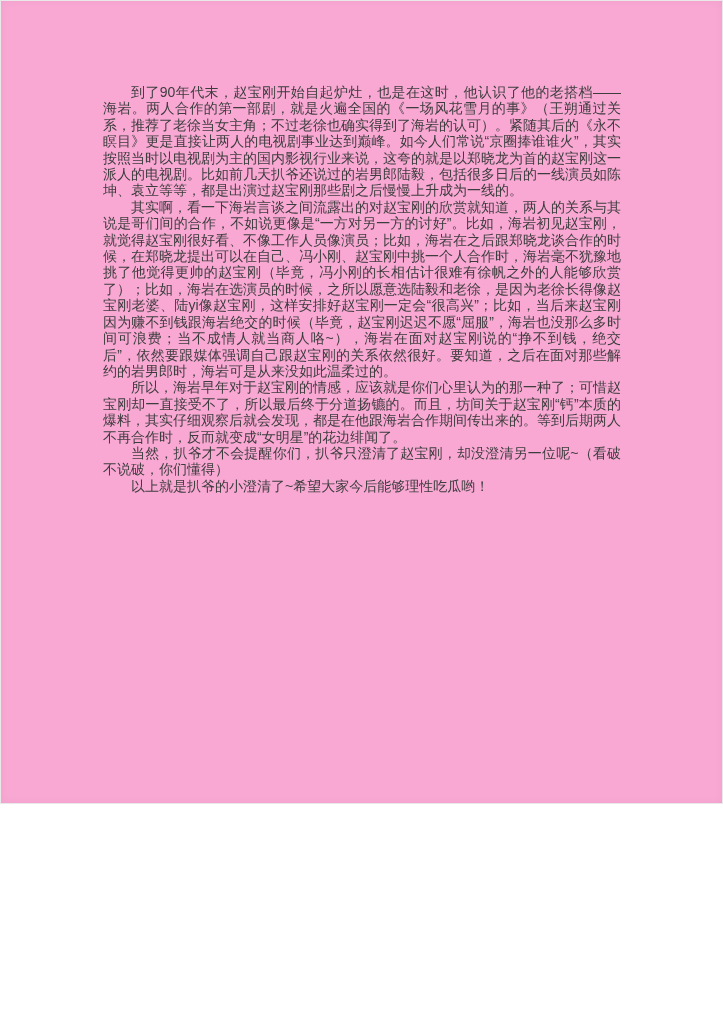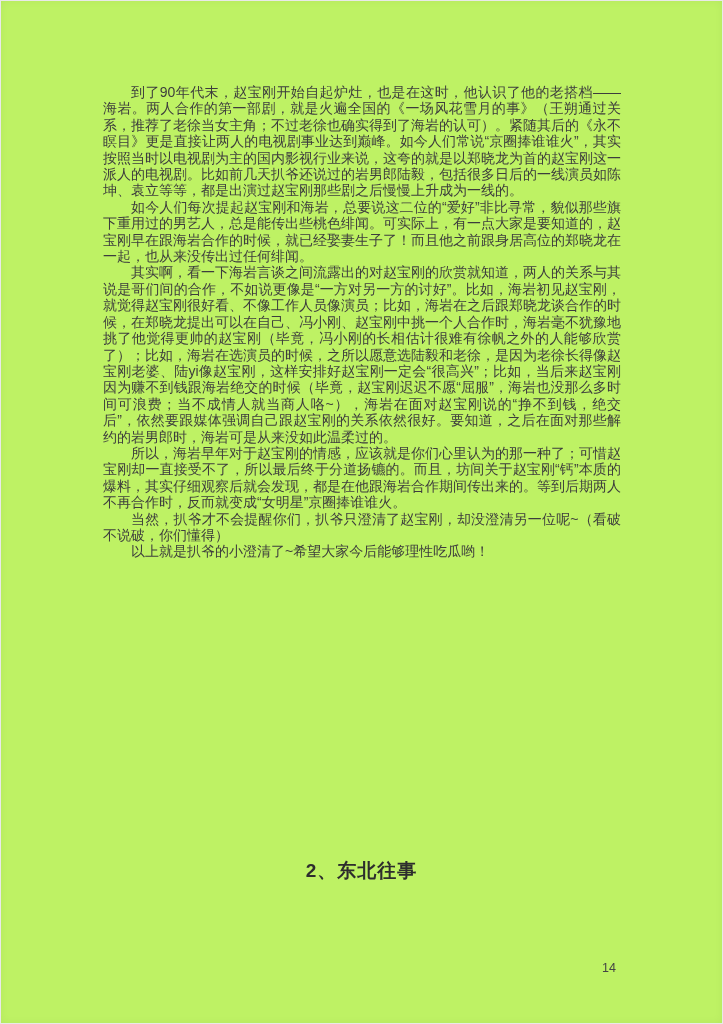--- a/index.html
+++ b/index.html
@@ -3,22 +3,22 @@
 <meta charset="utf-8">
 <style>
   html, body {
     margin: 0;
     padding: 0;
     background: #ffffff;
   }
   .page {
     position: relative;
     width: 723px;
-    height: 1024px;
-    background: #bef264;
+    height: 804px;
+    background: #f9a8d4;
     overflow: hidden;
     font-family: "Liberation Sans", sans-serif;
     box-shadow: inset 0 0 0 1px #e9e9e9, inset 0 0 10px rgba(0,0,0,0.06);
   }
   .content {
     position: absolute;
     left: 103px;
     top: 84px;
     width: 518px;
     color: #3d3d3d;
@@ -54,23 +54,22 @@
     color: #454545;
     margin-top: 31px;
   }
 </style>
 </head>
 <body>
 
 <div class="page">
   <div class="content">
     <p class="para">到了90年代末，赵宝刚开始自起炉灶，也是在这时，他认识了他的老搭档——海岩。两人合作的第一部剧，就是火遍全国的《一场风花雪月的事》（王朔通过关系，推荐了老徐当女主角；不过老徐也确实得到了海岩的认可）。紧随其后的《永不瞑目》更是直接让两人的电视剧事业达到巅峰。如今人们常说“京圈捧谁谁火”，其实按照当时以电视剧为主的国内影视行业来说，这夸的就是以郑晓龙为首的赵宝刚这一派人的电视剧。比如前几天扒爷还说过的岩男郎陆毅，包括很多日后的一线演员如陈坤、袁立等等，都是出演过赵宝刚那些剧之后慢慢上升成为一线的。</p>
-    <p class="para">如今人们每次提起赵宝刚和海岩，总要说这二位的“爱好”非比寻常，貌似那些旗下重用过的男艺人，总是能传出些桃色绯闻。可实际上，有一点大家是要知道的，赵宝刚早在跟海岩合作的时候，就已经娶妻生子了！而且他之前跟身居高位的郑晓龙在一起，也从来没传出过任何绯闻。</p>
     <p class="para">其实啊，看一下海岩言谈之间流露出的对赵宝刚的欣赏就知道，两人的关系与其说是哥们间的合作，不如说更像是“一方对另一方的讨好”。比如，海岩初见赵宝刚，就觉得赵宝刚很好看、不像工作人员像演员；比如，海岩在之后跟郑晓龙谈合作的时候，在郑晓龙提出可以在自己、冯小刚、赵宝刚中挑一个人合作时，海岩毫不犹豫地挑了他觉得更帅的赵宝刚（毕竟，冯小刚的长相估计很难有徐帆之外的人能够欣赏了）；比如，海岩在选演员的时候，之所以愿意选陆毅和老徐，是因为老徐长得像赵宝刚老婆、陆yi像赵宝刚，这样安排好赵宝刚一定会“很高兴”；比如，当后来赵宝刚因为赚不到钱跟海岩绝交的时候（毕竟，赵宝刚迟迟不愿“屈服”，海岩也没那么多时间可浪费；当不成情人就当商人咯~），海岩在面对赵宝刚说的“挣不到钱，绝交后”，依然要跟媒体强调自己跟赵宝刚的关系依然很好。要知道，之后在面对那些解约的岩男郎时，海岩可是从来没如此温柔过的。</p>
-    <p class="para">所以，海岩早年对于赵宝刚的情感，应该就是你们心里认为的那一种了；可惜赵宝刚却一直接受不了，所以最后终于分道扬镳的。而且，坊间关于赵宝刚“钙”本质的爆料，其实仔细观察后就会发现，都是在他跟海岩合作期间传出来的。等到后期两人不再合作时，反而就变成“女明星”京圈捧谁谁火。</p>
+    <p class="para">所以，海岩早年对于赵宝刚的情感，应该就是你们心里认为的那一种了；可惜赵宝刚却一直接受不了，所以最后终于分道扬镳的。而且，坊间关于赵宝刚“钙”本质的爆料，其实仔细观察后就会发现，都是在他跟海岩合作期间传出来的。等到后期两人不再合作时，反而就变成“女明星”的花边绯闻了。</p>
     <p class="para">当然，扒爷才不会提醒你们，扒爷只澄清了赵宝刚，却没澄清另一位呢~（看破不说破，你们懂得）</p>
     <p class="para">以上就是扒爷的小澄清了~希望大家今后能够理性吃瓜哟！</p>
   </div>
 
   <h2 class="section-heading">2、东北往事</h2>
 
   <div class="page-number">14</div>
 </div>
 
 </body></html>

